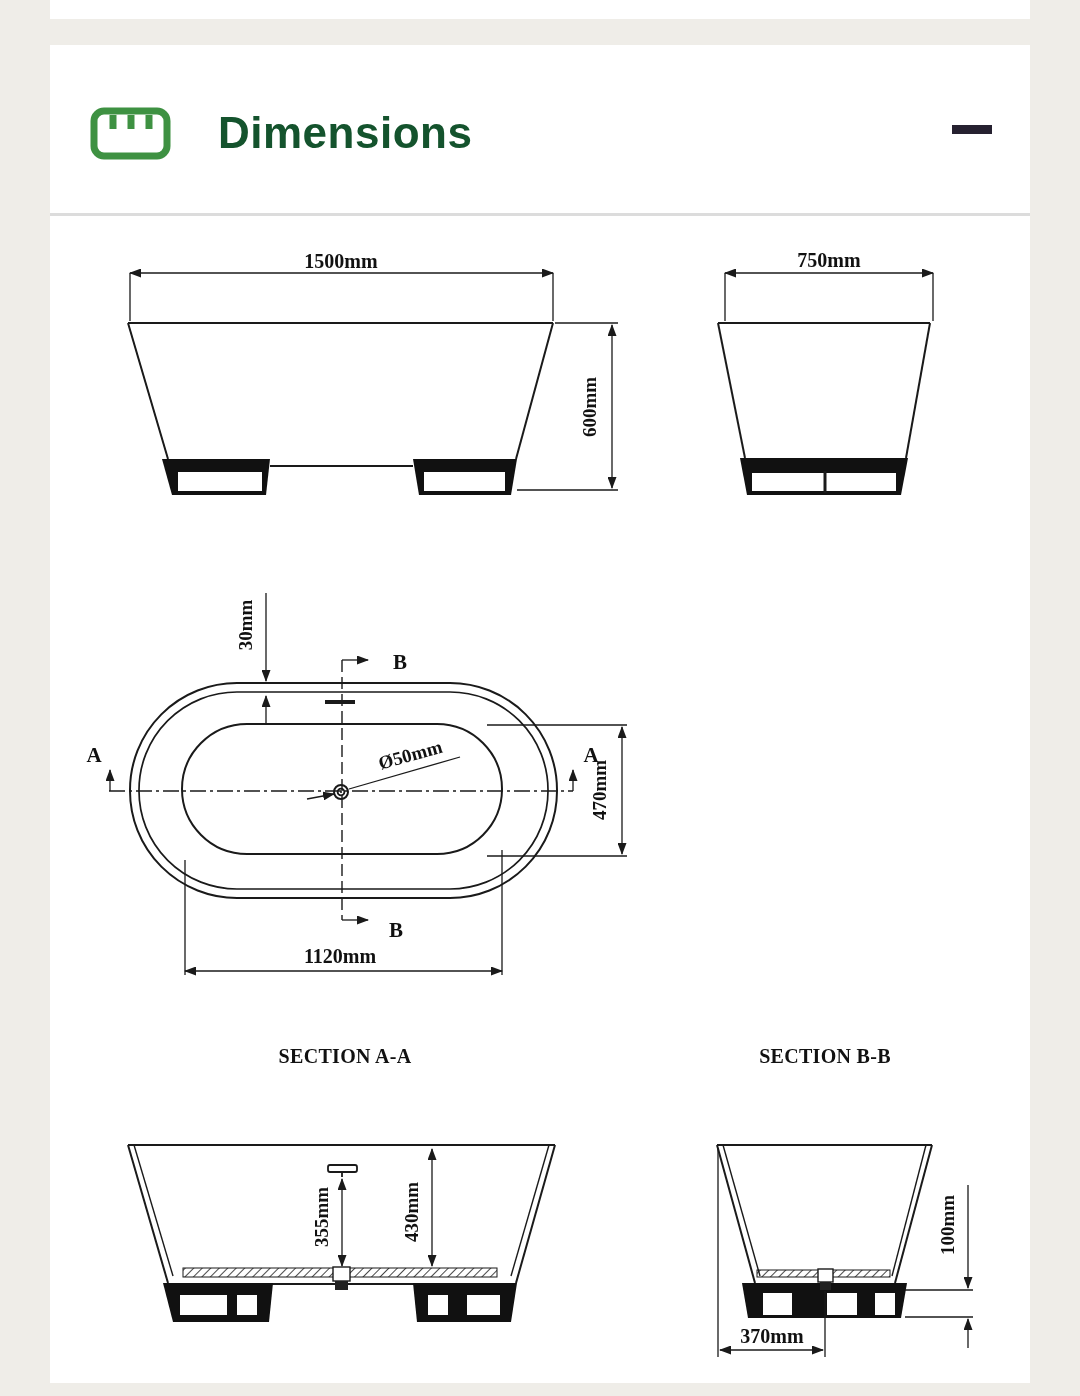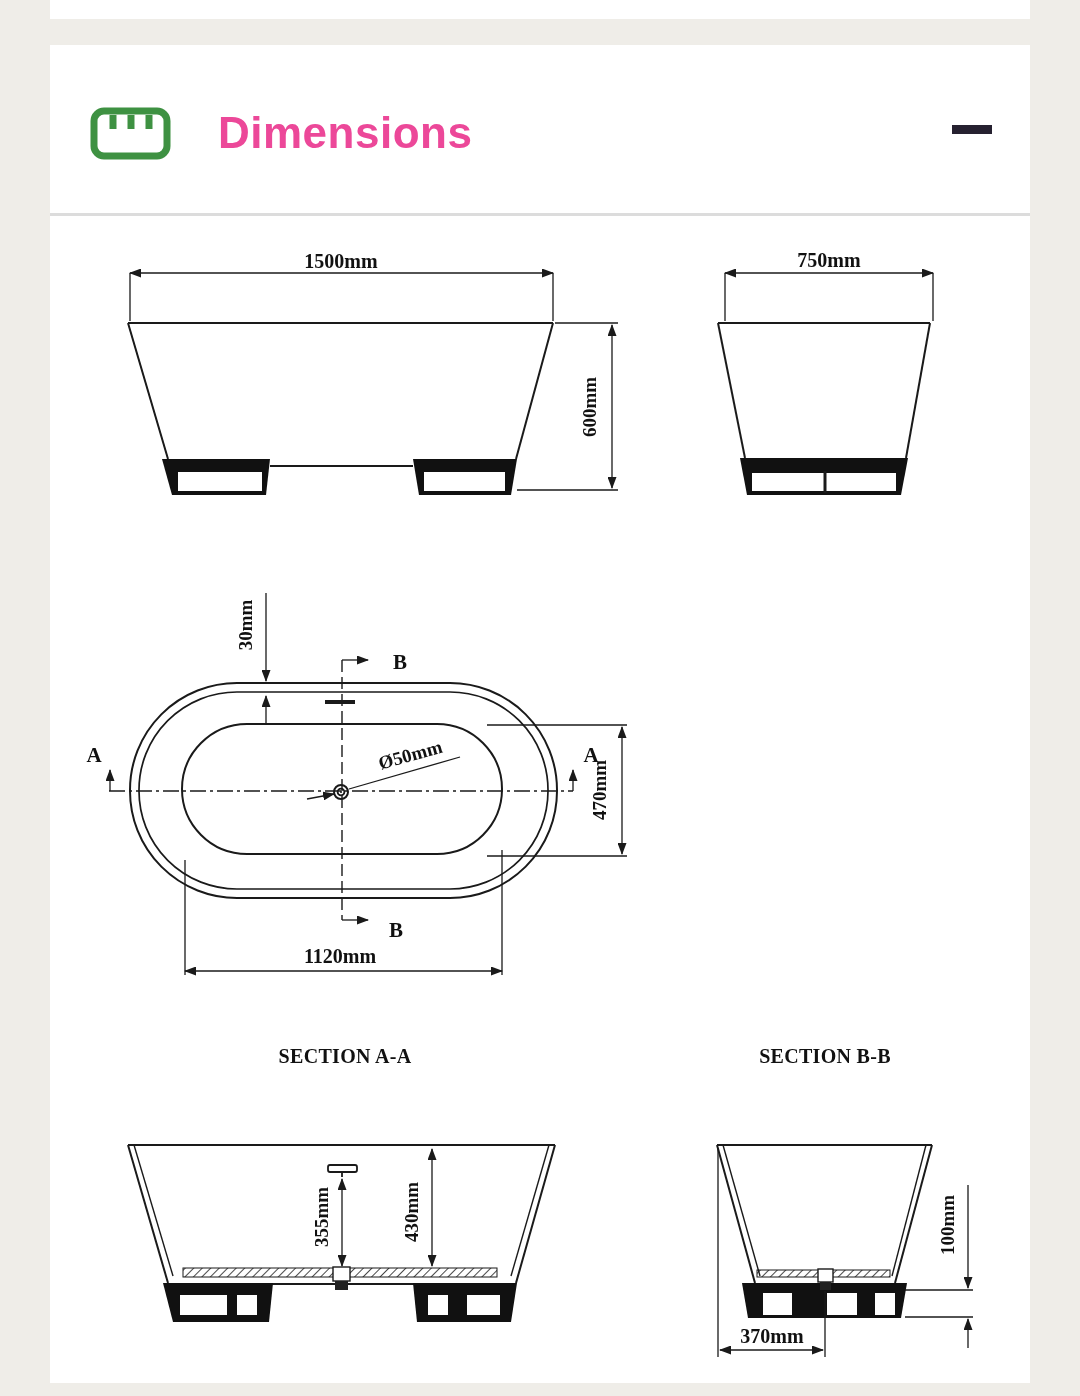--- a/index.html
+++ b/index.html
@@ -18,21 +18,21 @@
     background:#ffffff;
   }
   .card-header{
     position:absolute;left:0;top:0;width:100%;height:168px;
   }
   .ruler-icon{
     position:absolute;left:40px;top:62px;width:81px;height:53px;
   }
   .page-title{
     position:absolute;left:168px;top:60px;
-    font-size:44px;font-weight:600;color:#ec4899;letter-spacing:0.5px;
+    font-size:44px;font-weight:600;color:#14532d;letter-spacing:0.5px;
     line-height:56px;
   }
   .collapse-button{
     position:absolute;left:880px;top:62px;width:130px;height:56px;
     background:transparent;border:none;cursor:pointer;padding:0;
   }
   .minus-icon{
     position:absolute;left:22px;top:18px;width:40px;height:9px;
     background:#262130;
   }

